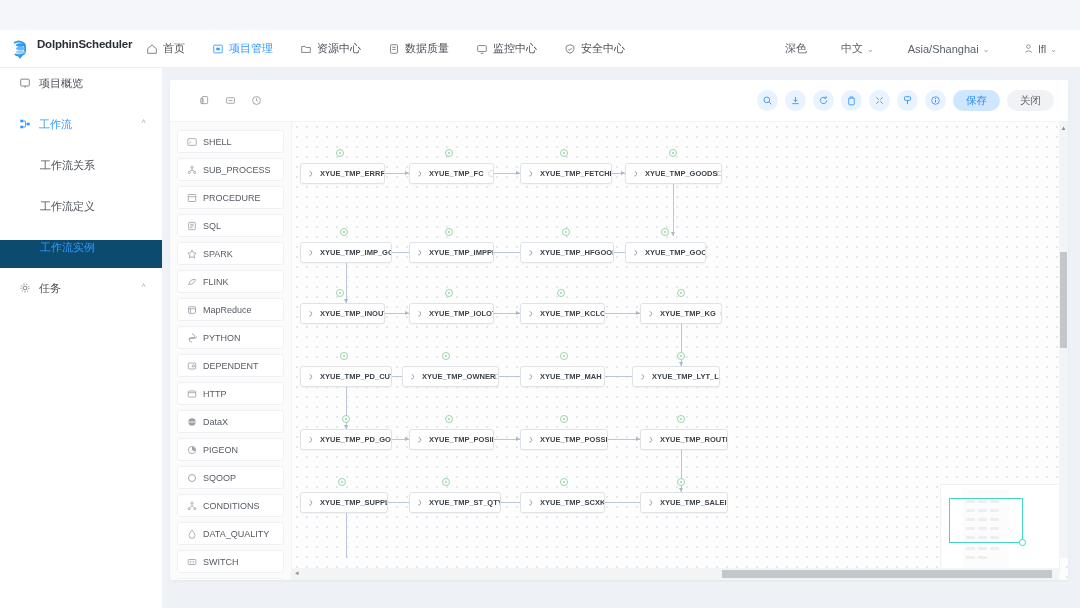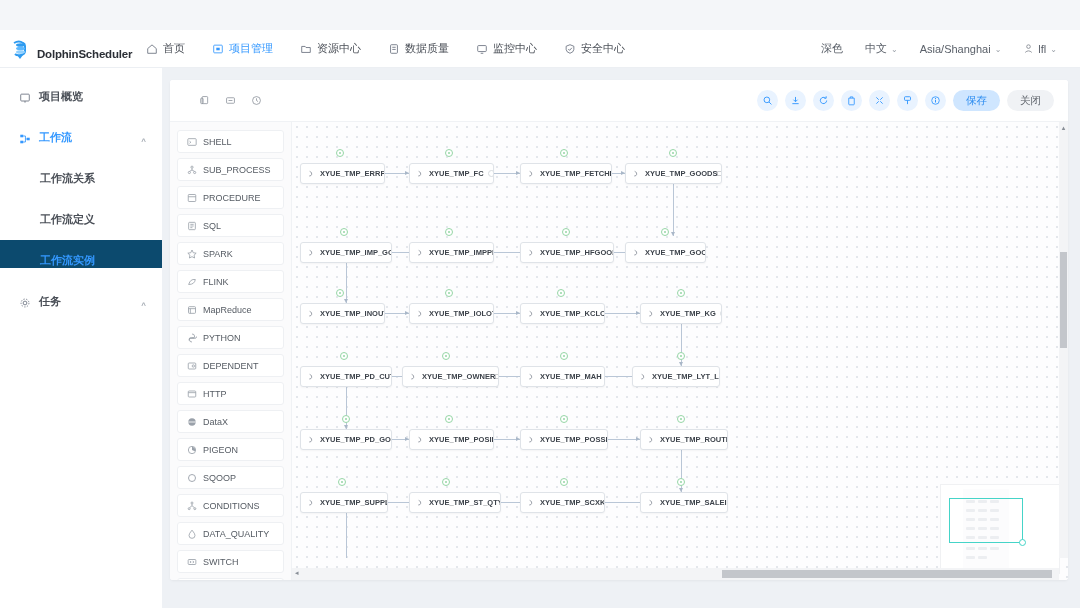--- a/index.html
+++ b/index.html
@@ -10,48 +10,47 @@
     overflow: hidden;
   }
   .app { position: relative; width: 1080px; height: 608px; background: #eef1f5; }
 
   
   .topbar {
     position: absolute; left: 0; top: 30px; width: 1080px; height: 38px;
     background: #ffffff; display: flex; align-items: center;
     border-bottom: 1px solid #eceff3;
   }
-  .brand { display: flex; align-items: flex-end; gap: 5px; padding-left: 10px; width: 132px; }
+  .brand { display: flex; align-items: flex-start; gap: 5px; padding-left: 10px; width: 132px; }
   .brand-logo { width: 22px; height: 22px; position: relative; flex: none; }
   .brand-name { font-size: 11.5px; font-weight: 700; color: #2b2f36; letter-spacing: -0.2px; }
   .navlist { display: flex; align-items: center; gap: 0px; }
   .navitem {
     display: flex; align-items: center; gap: 5px;
     padding: 0 13px; height: 38px; cursor: pointer;
     font-size: 11px; color: #4a4f57; white-space: nowrap;
   }
   .navitem .nav-ico { width: 13px; height: 13px; display: inline-flex; align-items:center; justify-content:center; }
   .navitem.active { color: #3498ff; }
   .topbar-right {
-    margin-left: auto; display: flex; align-items: center; gap: 4px;
+    margin-left: auto; display: flex; align-items: center; gap: 16px;
     padding-right: 14px; font-size: 11px; color: #5a6069;
   }
   .tb-item { display: flex; align-items: center; gap: 4px; padding: 0 9px; cursor: pointer; white-space: nowrap; }
   .caret { font-size: 8px; color: #9aa0a8; transform: translateY(1px); }
 
   
   .sidebar {
     position: absolute; left: 0; top: 68px; width: 162px; height: 540px;
     background: #ffffff; padding-top: 8px;
   }
   .side-row {
-    display: flex; align-items: flex-end; height: 28px; cursor: pointer;
+    display: flex; align-items: flex-start; height: 28px; cursor: pointer;
     font-size: 11px; color: #4a4f57; padding-left: 18px; gap: 8px;
     margin-bottom: 0;
-    font-weight: bold;
   }
   .side-row.lvl1 { padding-left: 18px; }
   .side-row.lvl2 { padding-left: 40px; }
   .side-row.active { color: #3498ff; }
   .side-row.sel { background: #0c4a6e; color: #3498ff; }
   .side-ico { width: 13px; height: 13px; display: inline-flex; align-items: center; justify-content: center; flex: none; }
   .side-row .arrow { margin-left: auto; margin-right: 16px; font-size: 8px; color: #a8aeb6; }
   .side-gap { height: 13px; }
 
   

